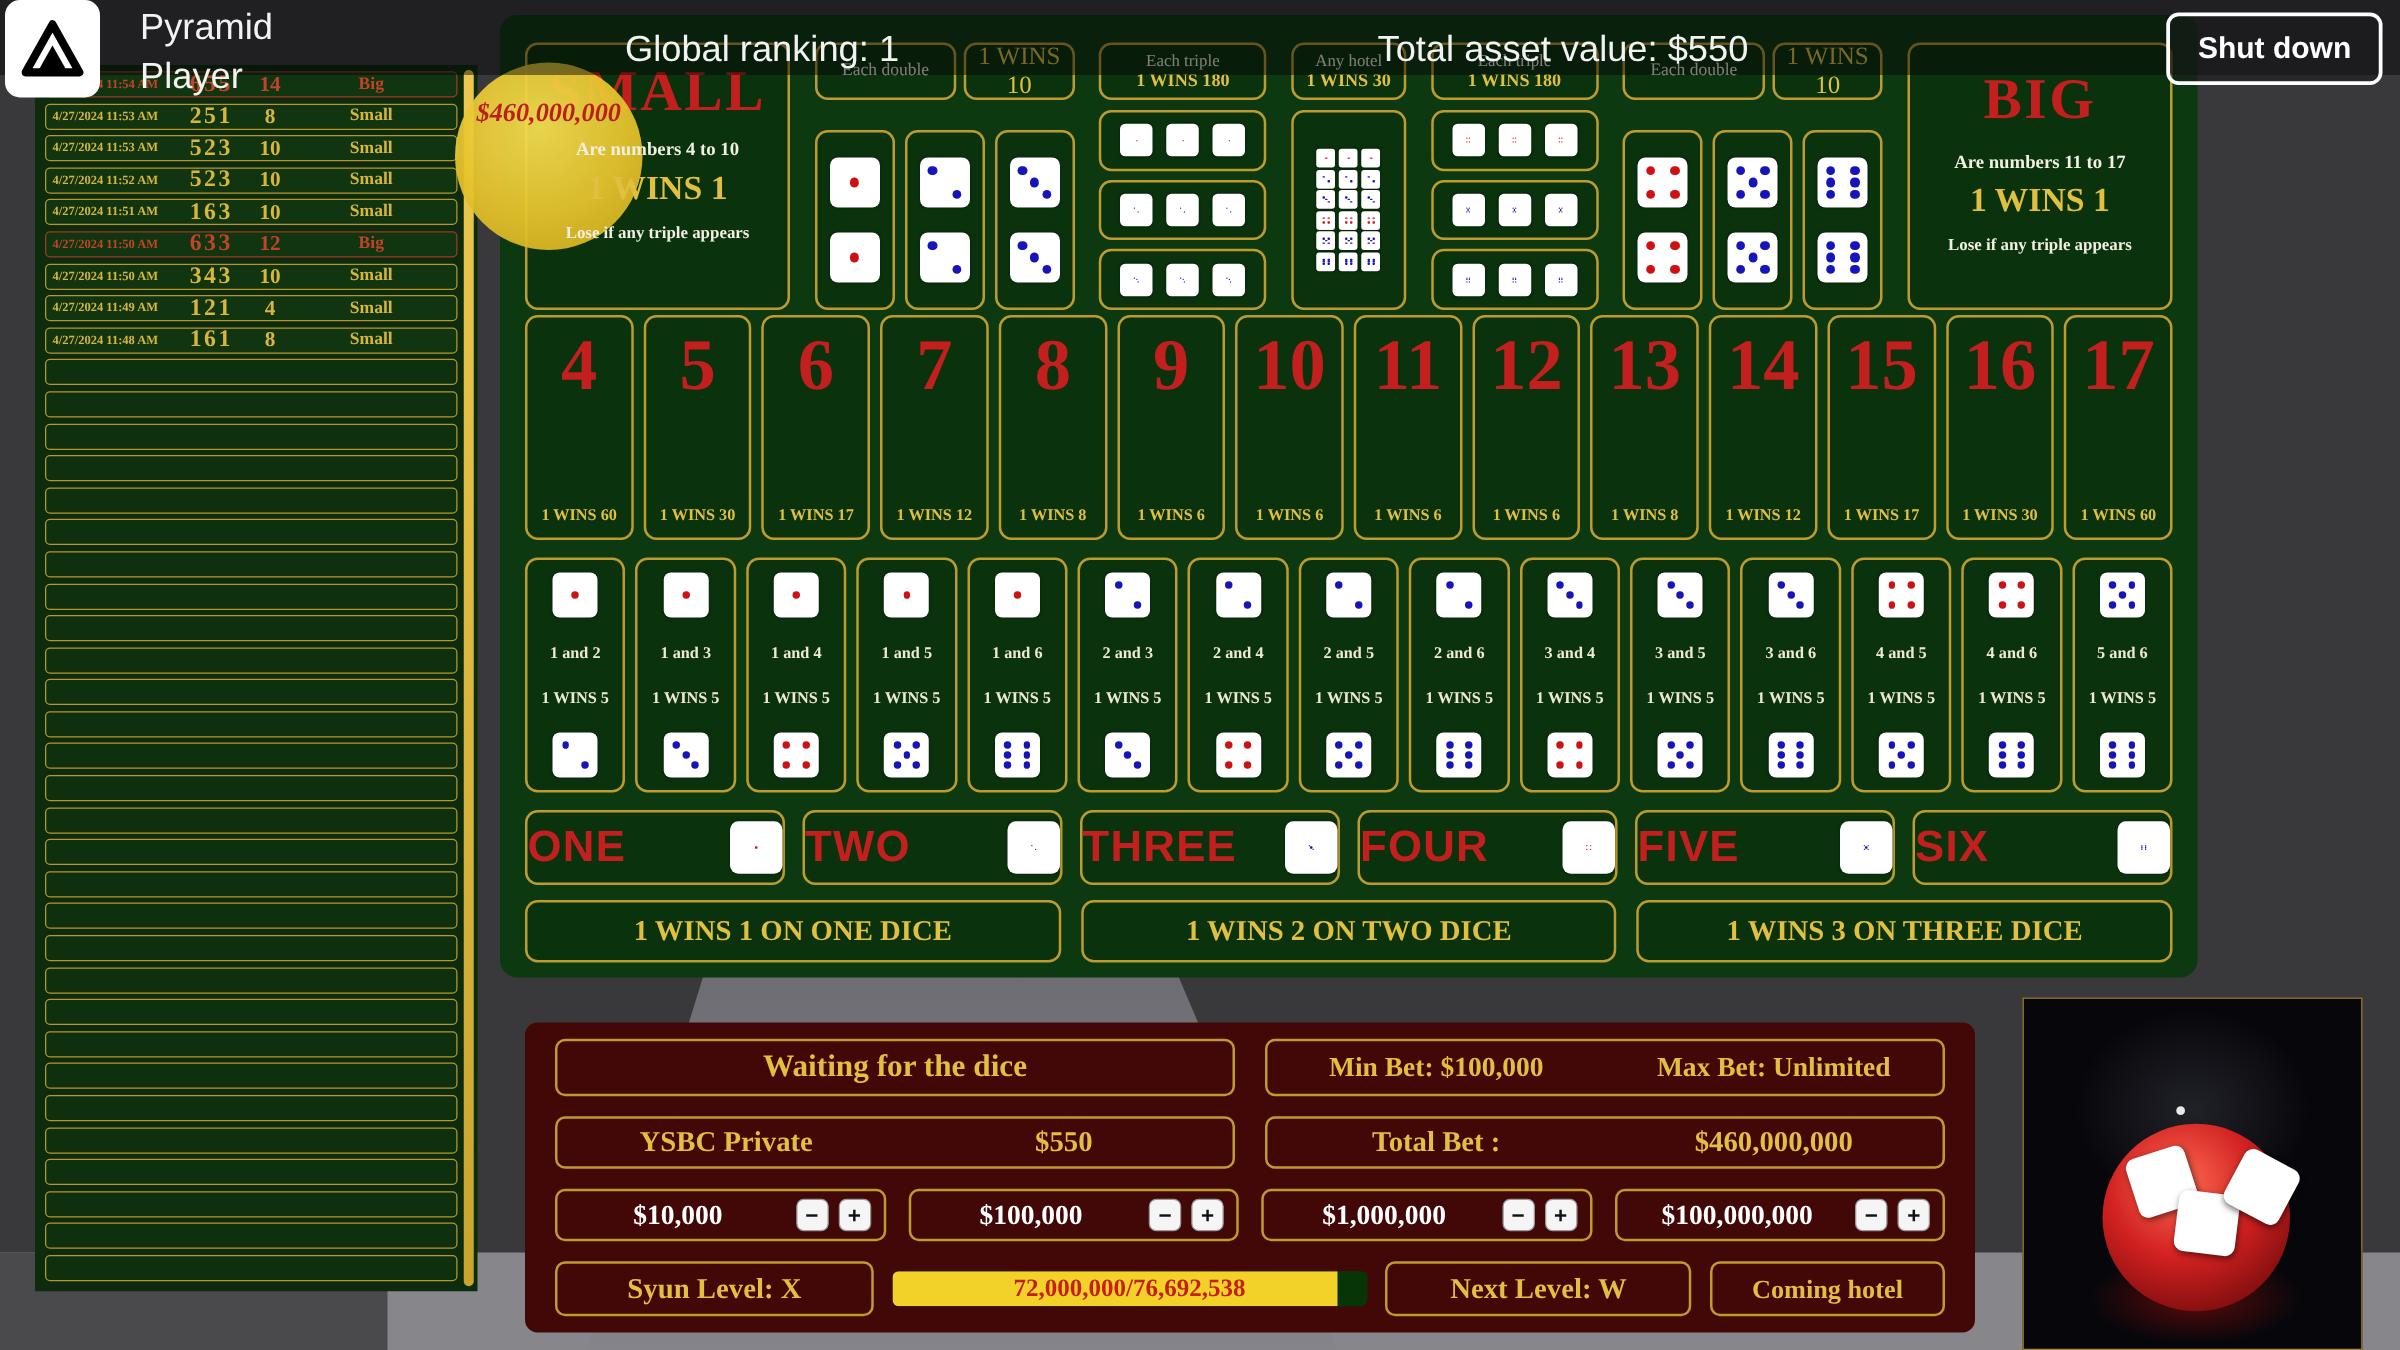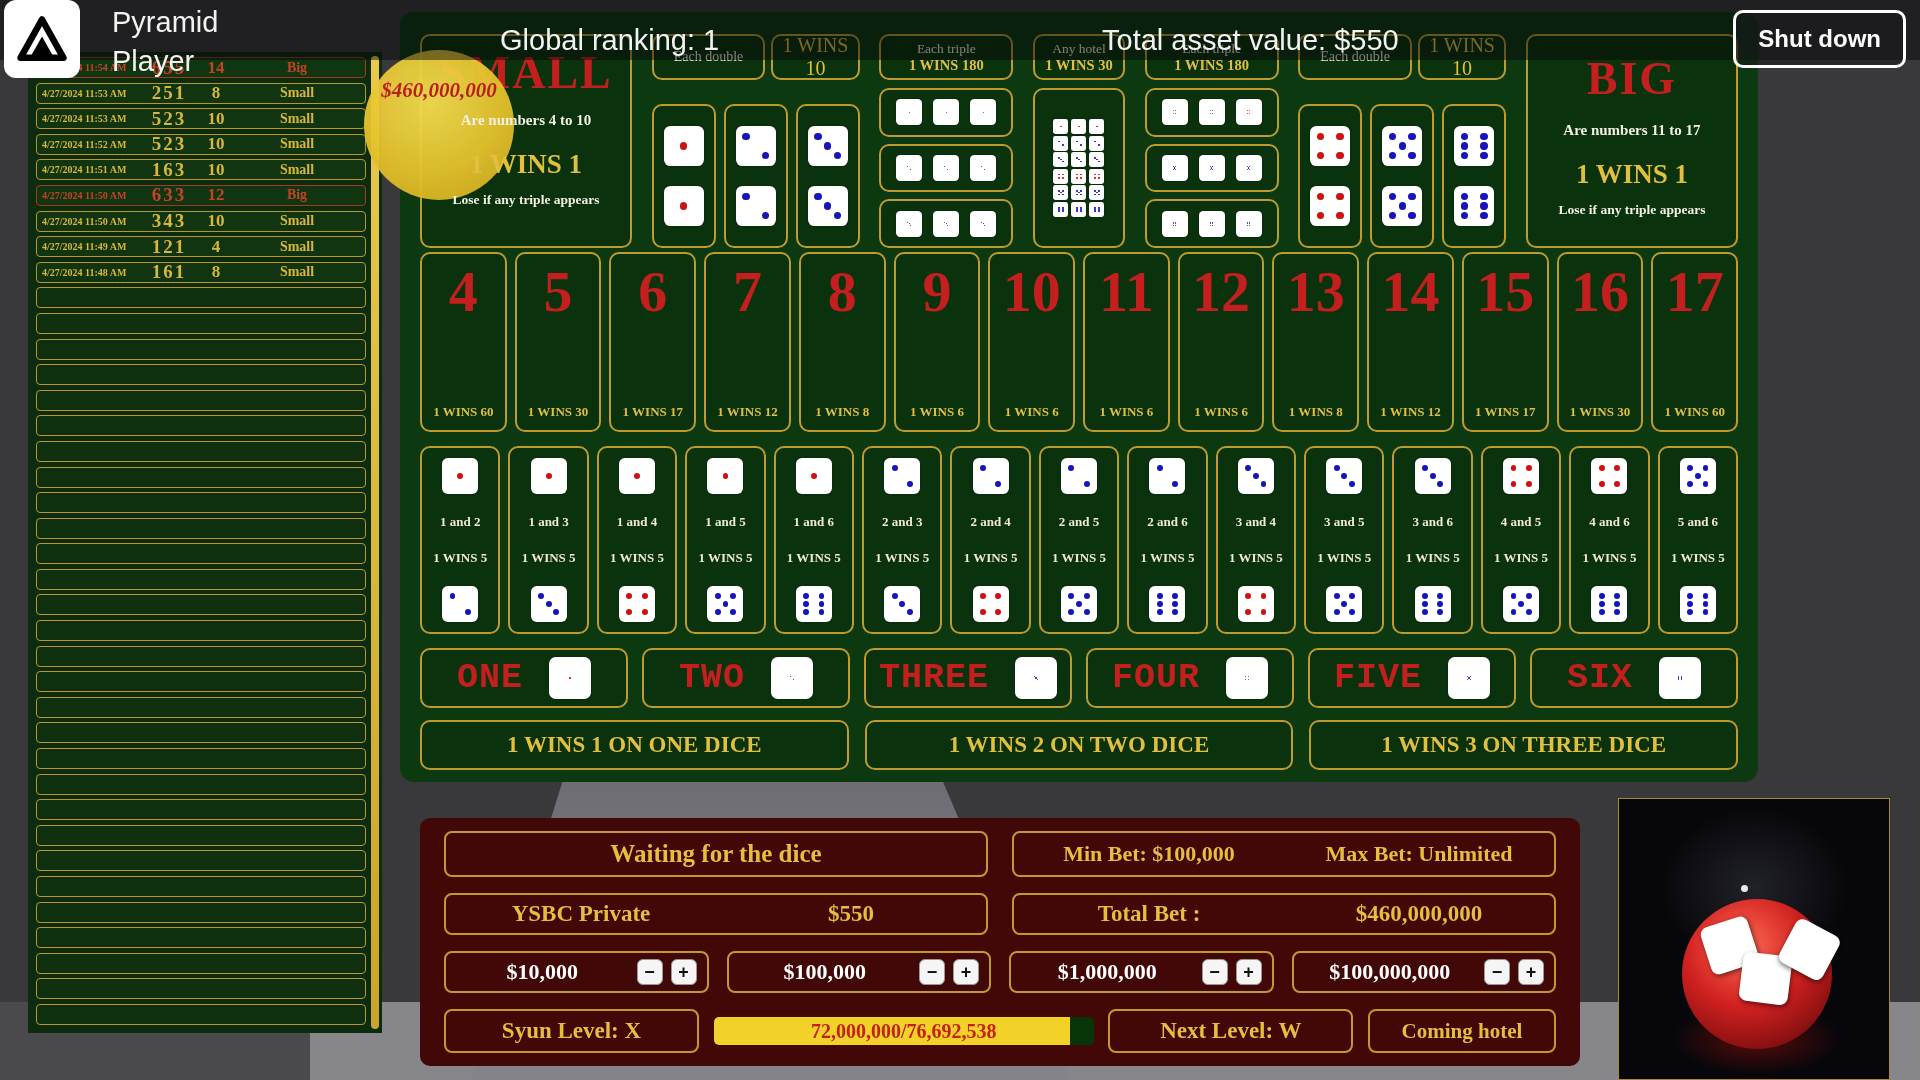--- a/index.html
+++ b/index.html
@@ -37,21 +37,21 @@
   .row3{top:434px;height:188px;gap:8px}
   .row4{top:636px;height:60px;gap:14px}
   .row5{top:708px;height:50px;gap:16px}
   .gbox{border:2px solid #bd9b2e;border-radius:10px;background:rgba(0,18,2,.15)}
 
   .small-box,.big-box{width:212px;position:relative;display:flex;flex-direction:column;align-items:center;text-align:center;font-family:"Liberation Serif",serif}
   .sb-title{font-size:46px;font-weight:bold;color:#c41f1f;letter-spacing:2px;margin-top:10px;position:relative;z-index:1}
   .big-box .sb-title{margin-top:16px}
   .sb-range{font-size:15px;font-weight:bold;color:#f3efe2;margin-top:13px;position:relative;z-index:3}
   .big-box .sb-range{margin-top:17px}
-  .sb-odds{font-size:27px;font-weight:bold;color:#e3bf3f;margin-top:20px;position:relative;z-index:3}
+  .sb-odds{font-size:27px;font-weight:bold;color:#e3bf3f;margin-top:6px;position:relative;z-index:3}
   .sb-lose{font-size:13.5px;font-weight:bold;color:#f3efe2;margin-top:12px;position:relative;z-index:3}
   .bet-chip{position:absolute;left:-58px;top:14px;width:150px;height:150px;border-radius:50%;background:radial-gradient(circle at 45% 35%,#f6de52,#e6c32d 55%,#cfa91c);opacity:.94;z-index:2;display:flex;align-items:flex-start;justify-content:center;padding:28px 16px 0;font-style:italic;font-weight:bold;font-size:21px;color:#c41f1f;word-break:break-all;line-height:1.15;text-align:center}
 
   .group{display:flex;flex-direction:column}
   .g-double{width:208px}
   .g-triple{width:134px}
   .g-any{width:92px}
   .g-head{display:flex;gap:6px;height:46px;margin-bottom:24px}
   .hd-label{flex:1.3;display:flex;align-items:center;justify-content:center;font-family:"Liberation Serif",serif;font-size:14px;color:#eee9d8;text-align:center}
   .hd-odds{flex:1;display:flex;align-items:center;justify-content:center;font-family:"Liberation Serif",serif;font-size:20px;font-weight:normal;color:#e3bf3f;text-align:center}
@@ -64,21 +64,21 @@
   .triple-box{flex:1;display:flex;align-items:center;justify-content:space-evenly;padding:0 4px}
   .any-box{flex:1;display:flex;align-items:center;justify-content:center}
   .any-row{display:flex;gap:3px;justify-content:center;margin:1.5px 0}
 
   .total-box{flex:1;display:flex;flex-direction:column;align-items:center;justify-content:space-between;font-family:"Liberation Serif",serif}
   .total-num{font-size:58px;font-weight:bold;color:#c41f1f;margin-top:4px}
   .total-odds{font-size:13px;font-weight:bold;color:#e3bf3f;margin-bottom:10px}
   .combo-box{flex:1;display:flex;flex-direction:column;align-items:center;justify-content:space-between;padding:10px 2px;font-family:"Liberation Serif",serif}
   .combo-label{font-size:13px;font-weight:bold;color:#f0e9d2}
   .combo-odds{font-size:13px;font-weight:bold;color:#f0e9d2}
-  .single-box{flex:1;display:flex;align-items:center;justify-content:center;gap:26px;font-family:Liberation Mono, monospace}
+  .single-box{flex:1;display:flex;align-items:center;justify-content:space-between;gap:26px;font-family:Liberation Sans, sans-serif}
   .single-word{font-size:35px;font-weight:bold;color:#c41f1f;letter-spacing:1px}
   .odds-box{flex:1;display:flex;align-items:center;justify-content:center;font-family:"Liberation Serif",serif;font-size:23px;font-weight:bold;color:#e3bf3f}
 
   
   .die{background:#fff;border-radius:16%;display:grid;grid-template-columns:repeat(3,1fr);grid-template-rows:repeat(3,1fr);padding:9%;flex:0 0 auto;box-shadow:0 0 2px rgba(0,0,0,.45)}
   .die span{display:block}
   .die .pip{border-radius:50%;margin:12%}
   .pip.red{background:#cc1212}
   .pip.blue{background:#1515bb}
 

